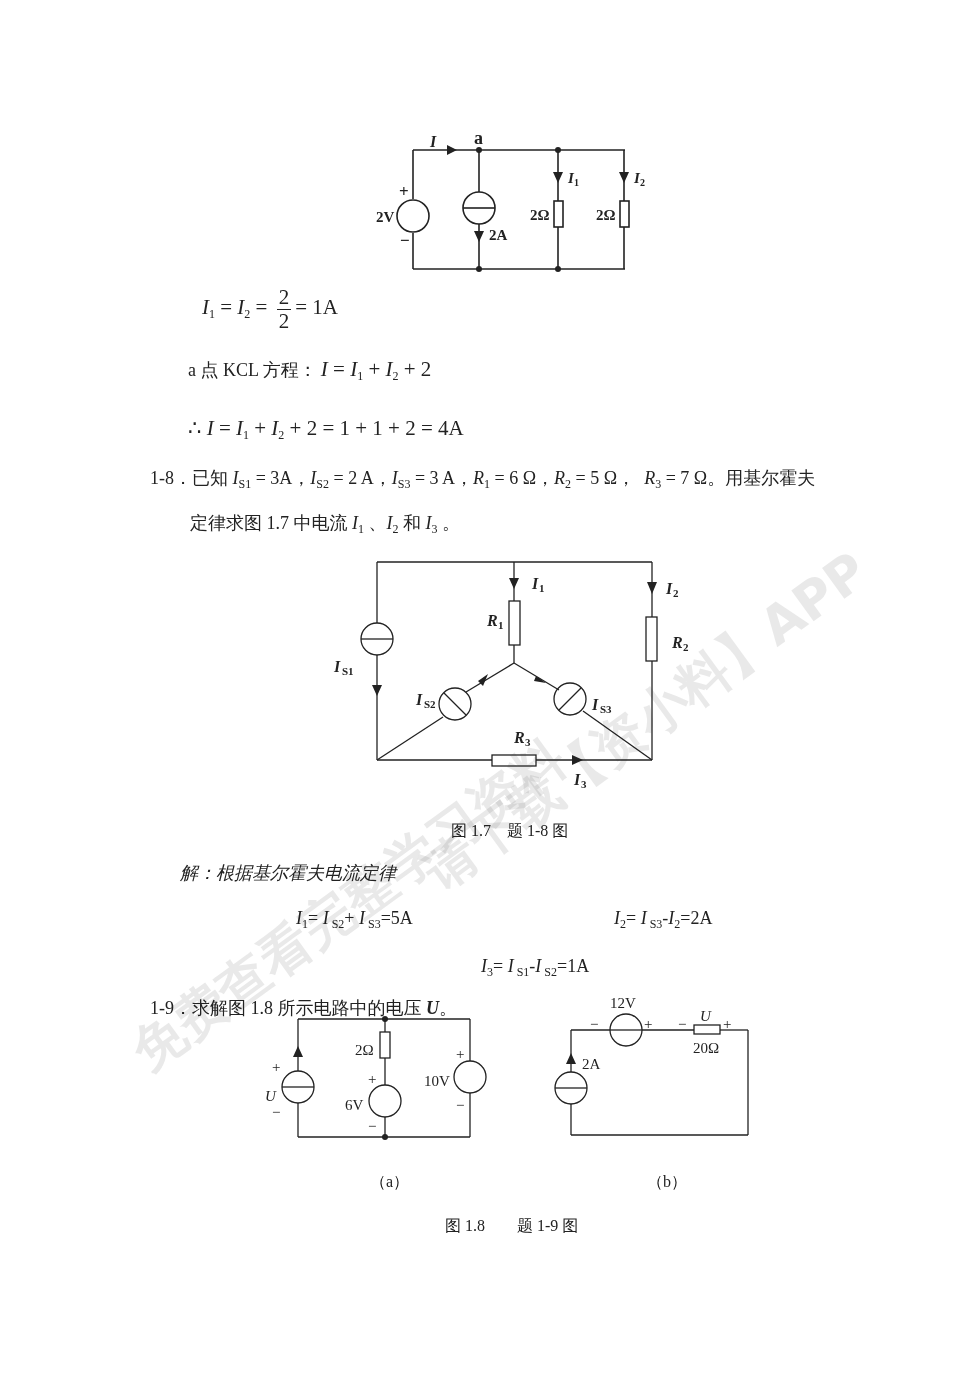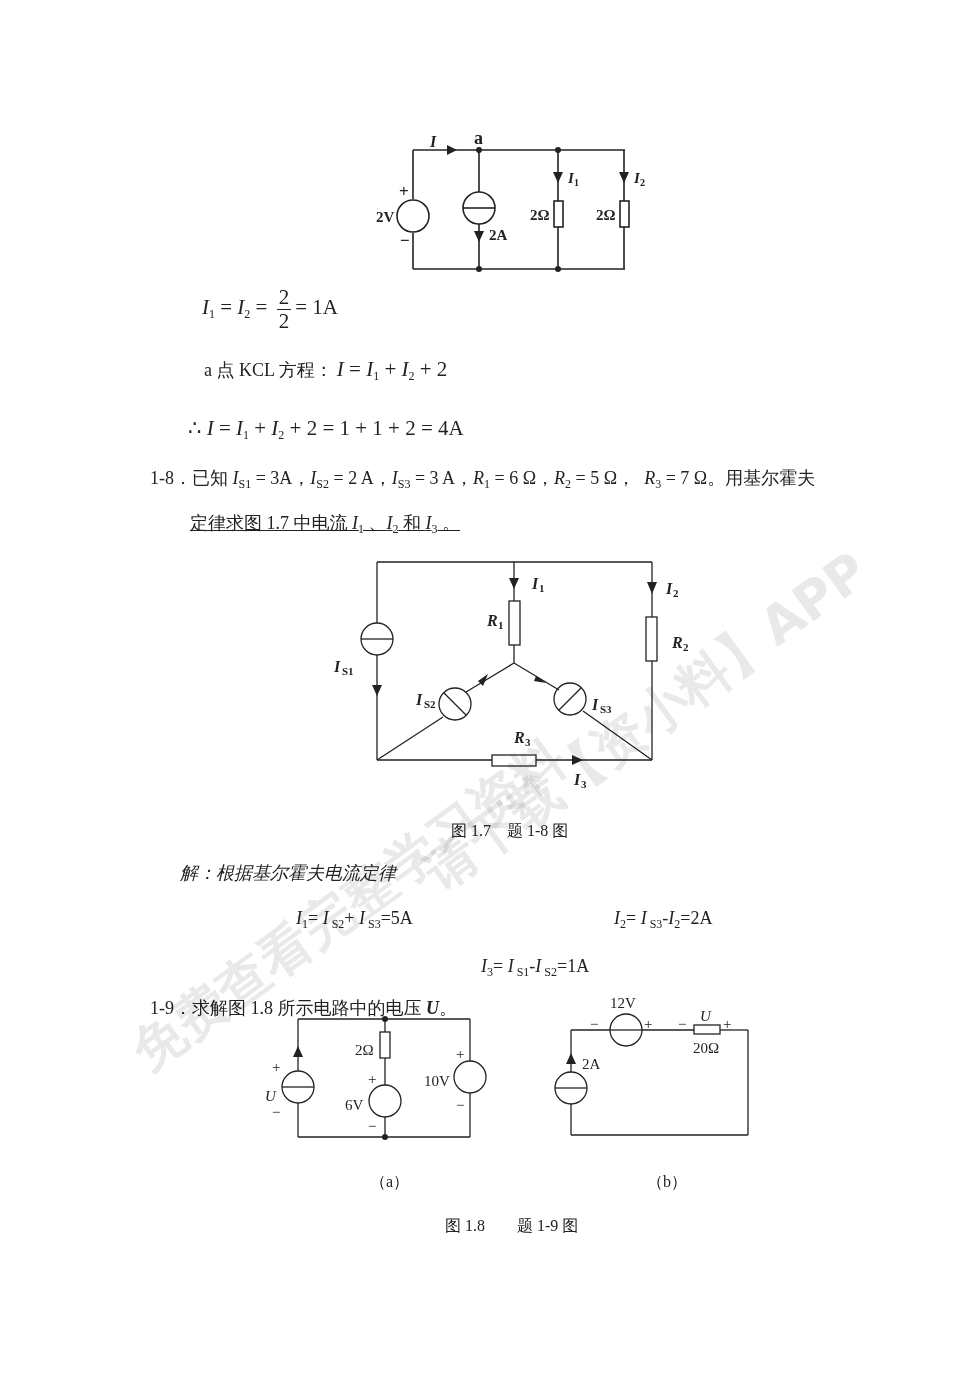--- a/index.html
+++ b/index.html
@@ -73,35 +73,35 @@
 </svg>
 
 <div class="abs math" style="left:202px; top:286px;">
   <span class="it">I</span><span class="sub">1</span>
   <span>=</span>
   <span class="it">I</span><span class="sub">2</span>
   <span>=</span>
   <span class="frac"><span class="num">2</span><span>2</span></span><span>= 1A</span>
 </div>
 
-<div class="abs" style="left:204px; top:357px; white-space:nowrap;">
+<div class="abs" style="left:188px; top:357px; white-space:nowrap;">
   <span class="txt">a 点 KCL 方程：</span>
   <span class="math">
     <span class="it">I</span><span> = </span><span class="it">I</span><span class="sub">1</span><span> + </span><span class="it">I</span><span class="sub">2</span><span> + 2</span>
   </span>
 </div>
 
 <div class="abs math" style="left:188px; top:416px;">
   <span>∴ </span><span class="it">I</span><span> = </span><span class="it">I</span><span class="sub">1</span><span> + </span><span class="it">I</span><span class="sub">2</span><span> + 2 = 1 + 1 + 2 = 4A</span>
 </div>
 
 <div class="abs txt" style="left:150px; top:469px;">
   <span>1-8．</span><span>已知 </span><span class="it">I</span><span class="subi">S1</span><span> = 3A，</span><span class="it">I</span><span class="subi">S2</span><span> = 2 A，</span><span class="it">I</span><span class="subi">S3</span><span> = 3 A，</span><span class="it">R</span><span class="subi">1</span><span> = 6 Ω，</span><span class="it">R</span><span class="subi">2</span><span> = 5 Ω，</span>&nbsp;&nbsp;<span class="it">R</span><span class="subi">3</span><span> = 7 Ω。用基尔霍夫</span>
 </div>
-<div class="abs txt" style="left:190px; top:514px;text-decoration:underline;">
+<div class="abs txt" style="left:190px; top:514px;">
   <span>定律求图 1.7 中电流 </span><span class="it">I</span><span class="subi">1</span><span> 、</span><span class="it">I</span><span class="subi">2</span><span> 和 </span><span class="it">I</span><span class="subi">3</span><span> 。</span>
 </div>
 
 <svg class="abs" style="left:320px; top:550px;" width="380" height="250" viewBox="320 550 380 250">
   <g stroke="#222" stroke-width="1.3" fill="none">
     <line x1="377" y1="562" x2="652" y2="562"></line>
     <line x1="377" y1="562" x2="377" y2="623"></line>
     <circle cx="377" cy="639" r="16"></circle>
     <line x1="361" y1="639" x2="393" y2="639"></line>
     <line x1="377" y1="655" x2="377" y2="760"></line>

